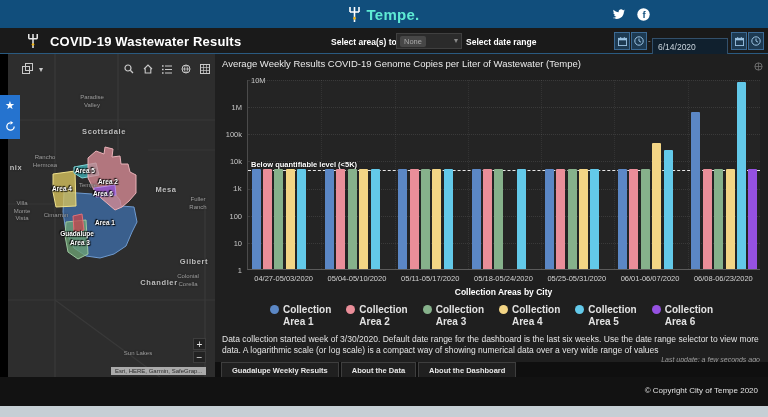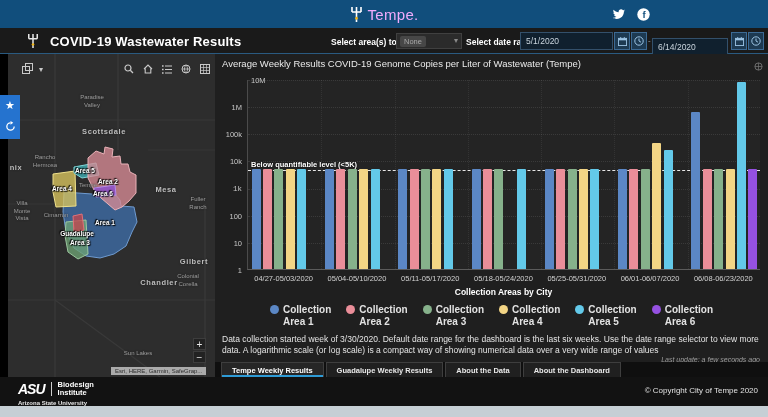--- a/index.html
+++ b/index.html
@@ -3,21 +3,21 @@
 <meta charset="utf-8">
 <style>
   * { margin:0; padding:0; box-sizing:border-box; }
   html,body { background:#000; }
   body { font-family:"Liberation Sans", sans-serif; }
   #app { position:relative; width:768px; height:417px; background:#000; overflow:hidden; }
 
   
   .topbar { position:absolute; left:0; top:0; width:768px; height:28px; background:#114e7c; }
   .brand { position:absolute; left:0; right:0; top:0; height:28px; display:flex; align-items:center; justify-content:center; gap:5px; }
-  .brand-text { color:#f0abfc; font-size:15px; font-weight:normal; letter-spacing:.3px;text-align:right; }
+  .brand-text { color:#5eead4; font-size:15px; font-weight:bold; letter-spacing:.3px;text-align:right; }
   .social { position:absolute; right:118px; top:0; height:28px; display:flex; align-items:center; gap:12px; }
   .social svg { display:block; }
 
   
   .header { position:absolute; left:0; top:28px; width:768px; height:26px; background:#1a1a1a; border-bottom:1px solid #2a5a80; }
   .hdr-logo { position:absolute; left:26px; top:5px; }
   .hdr-title { position:absolute; left:50px; top:6px; color:#fff; font-size:13px; font-weight:bold; letter-spacing:.2px; }
   .hdr-label { position:absolute; top:9px; color:#fff; font-size:8.5px; font-weight:bold; }
   .filter-label { left:331px; }
   .date-label { left:466px; }
@@ -117,21 +117,20 @@
     </span>
     <span class="hdr-title">COVID-19 Wastewater Results</span>
 
     <span class="hdr-label filter-label">Select area(s) to filter</span>
     <div class="dropdown">
       <span class="chip">None</span>
       <span class="dd-chevron">▾</span>
     </div>
 
     <span class="hdr-label date-label">Select date range</span>
-    <div class="date-input di1">5/1/2020</div>
     <div class="icon-btn" style="left:614px">
       <svg width="9" height="9" viewBox="0 0 10 10">
           <rect x="0.5" y="1.5" width="9" height="8" fill="none" stroke="#9cc4e4"></rect>
           <rect x="0.5" y="1.5" width="9" height="2.2" fill="#9cc4e4"></rect>
           <path d="M3 0 V2 M7 0 V2" stroke="#9cc4e4"></path>
         </svg>
     </div>
     <div class="icon-btn" style="left:631px">
       <svg width="10" height="10" viewBox="0 0 10 10">
           <circle cx="5" cy="5" r="4.2" fill="none" stroke="#9cc4e4"></circle>
@@ -375,34 +374,24 @@
           <span class="legend-dot" style="background: rgb(149, 81, 225);"></span>
           <span class="legend-text">Collection
 Area 6</span>
         </div>
       </div>
 
     <div class="notes">Data collection started week of 3/30/2020. Default date range for the dashboard is the last six weeks. Use the date range selector to view  more data. A logarithmic scale (or log scale) is a compact way of showing numerical data over a very wide range of values</div>
     <div class="last-update">Last update: a few seconds ago</div>
 
     <div class="tabbar">
-      <div class="tab active">Tempe Weekly Results</div>
       <div class="tab">Guadalupe Weekly Results</div>
       <div class="tab">About the Data</div>
       <div class="tab">About the Dashboard</div>
     </div>
   </div>
 
   <div class="footer">
-    <div class="asu-wrap">
-      <div class="asu-row">
-        <span class="asu-logo">ASU</span>
-        <span class="asu-div"></span>
-        <span class="biodesign">Biodesign
-Institute</span>
-      </div>
-      <div class="asu-univ">Arizona State University</div>
-    </div>
     <div class="copyright">© Copyright City of Tempe 2020</div>
   </div>
 
   <div class="bottom-strip"></div>
 </div>
 
 </body></html>

